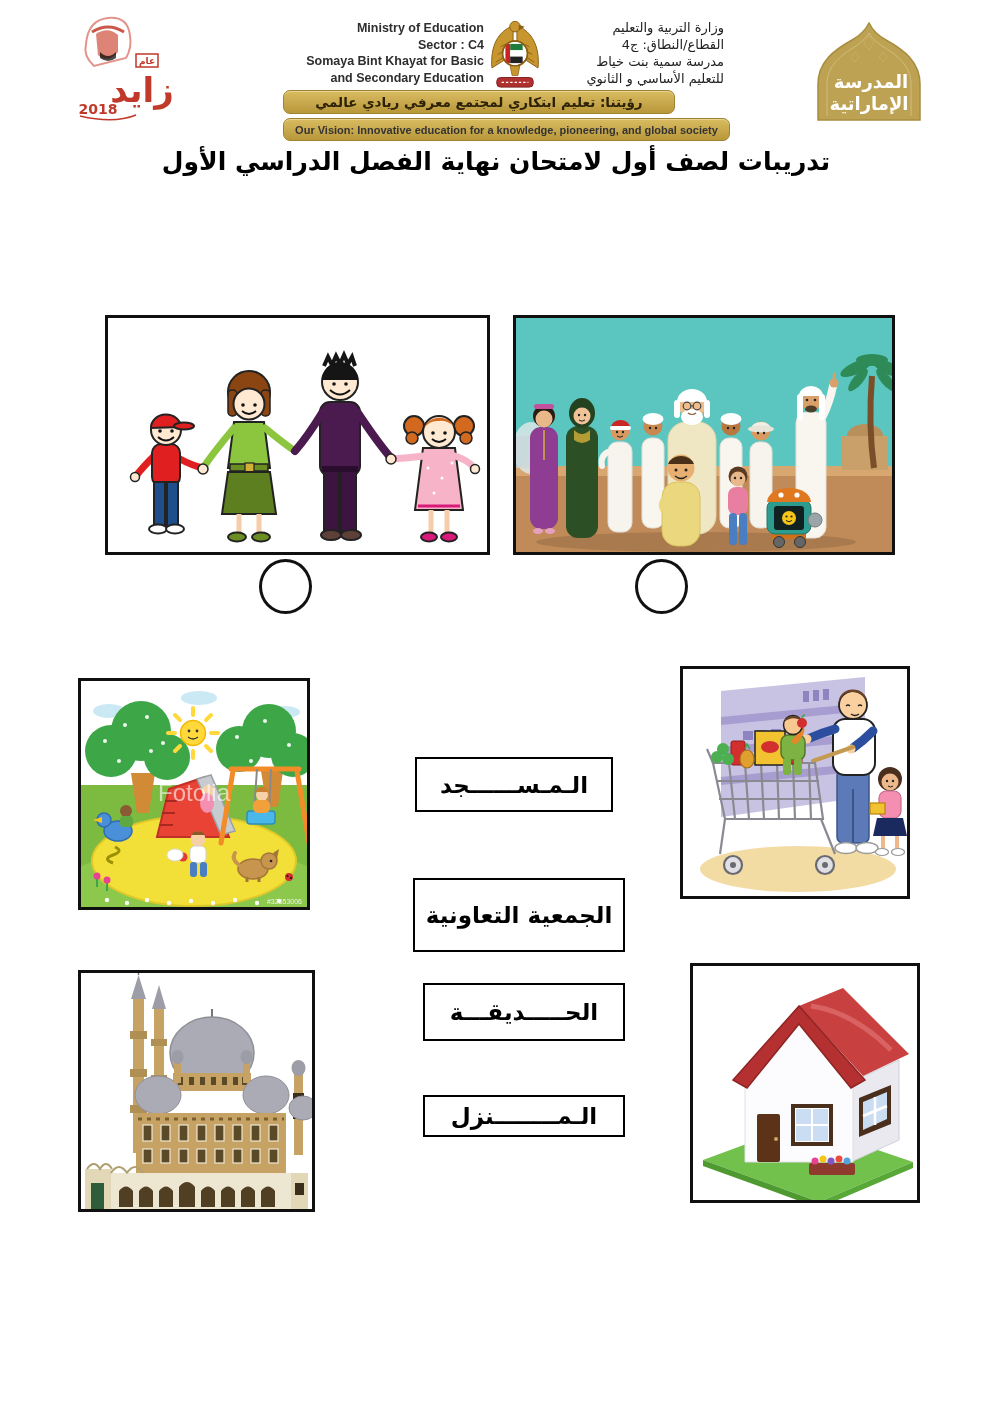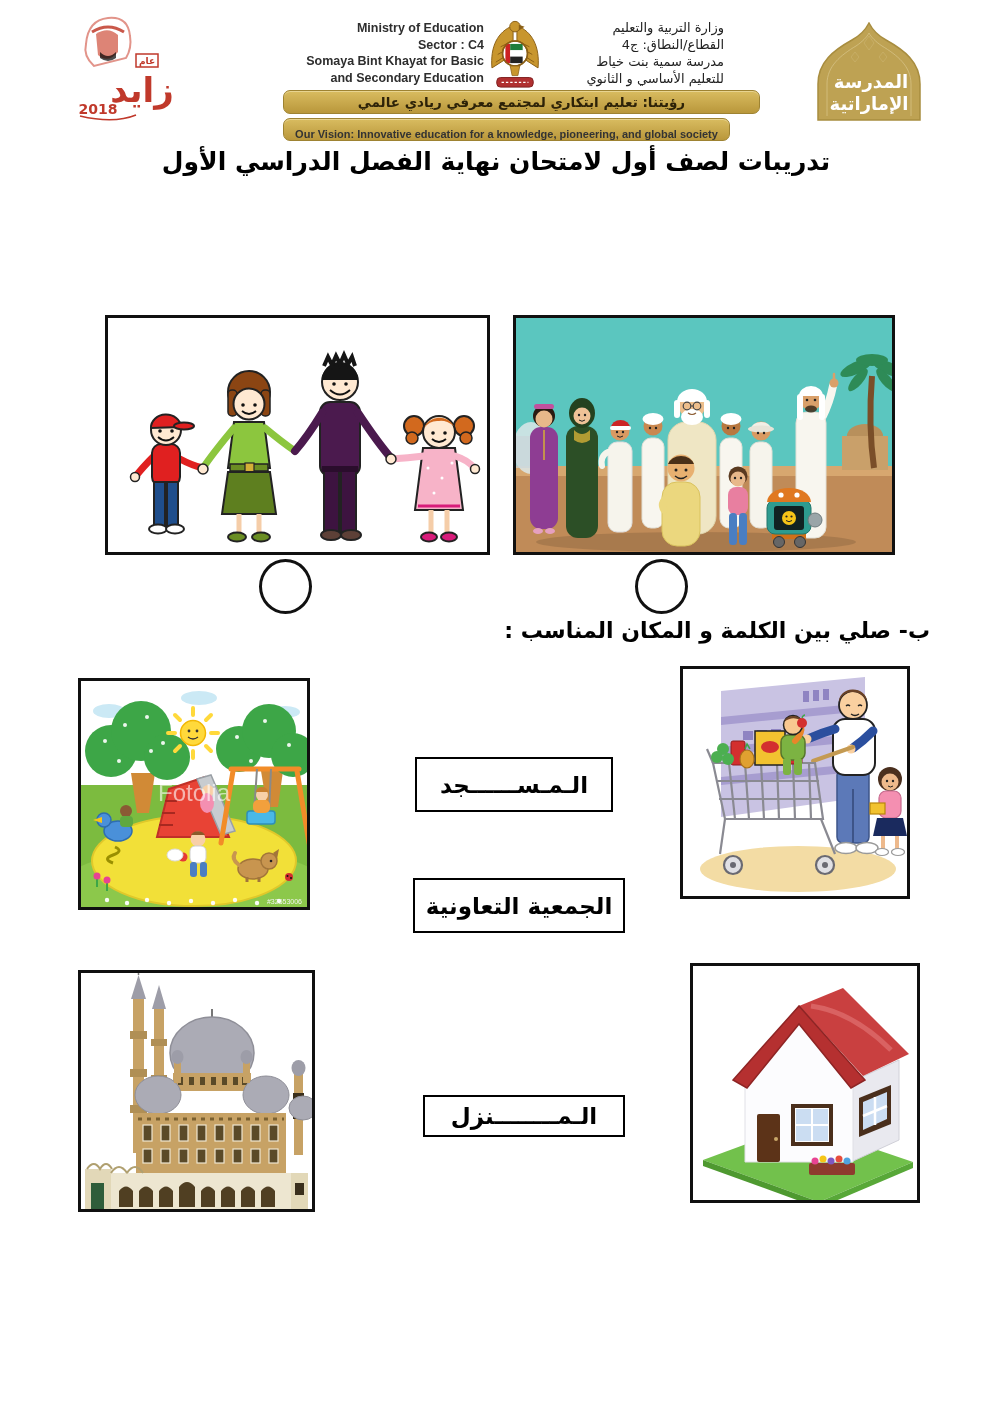--- a/index.html
+++ b/index.html
@@ -83,24 +83,24 @@
       </svg>
     </div>
     <div class="hdr-ar" style="width:178px;padding-top:2px;padding-right:6px;">
       <div>وزارة التربية والتعليم</div>
       <div>القطاع/النطاق: ج4</div>
       <div>مدرسة سمية بنت خياط</div>
       <div>للتعليم الأساسي و الثانوي</div>
     </div>
   </div>
 
-  <div class="abs vision-bar" style="left:283px;top:90px;width:477px;height:24px;">
+  <div class="abs vision-bar" style="left:283px;top:90px;width:392px;height:24px;">
     <span class="vision-ar">رؤيتنا: تعليم ابتكاري لمجتمع معرفي ريادي عالمي</span>
   </div>
-  <div class="abs vision-bar" style="left:283px;top:118px;width:447px;height:23px;align-items:flex-end;">
+  <div class="abs vision-bar" style="left:283px;top:118px;width:447px;height:23px;">
     <span class="vision-en">Our Vision: Innovative education for a knowledge, pioneering, and global society</span>
   </div>
 
   <div class="abs" style="left:803px;top:22px;width:132px;height:100px;">
     <svg width="132" height="100" viewBox="0 0 132 100">
       <path d="M15,98 L15,62 C15,40 31,28 49,18 C58,13 63,7 66,1 C69,7 74,13 83,18 C101,28 117,40 117,62 L117,98 Z" fill="#bea253" stroke="#a88d3f" stroke-width="1.5"></path>
       <path d="M24,94 L24,62 C24,44 38,33 53,24 C59,20 64,15 66,11 C68,15 73,20 79,24 C94,33 108,44 108,62 L108,94" fill="none" stroke="#d6c285" stroke-width="1" opacity="0.8"></path>
       <g stroke="#d6c285" stroke-width="0.7" opacity="0.5">
         <path d="M66,14 l5,7 -5,7 -5,-7 Z" fill="none"></path>
         <path d="M52,30 l4,5 -4,5 -4,-5 Z" fill="none"></path>
@@ -335,21 +335,20 @@
         <circle cx="265" cy="177" r="2.6" fill="#fff"></circle>
           <circle cx="281" cy="177" r="2.6" fill="#fff"></circle>
         <circle cx="299" cy="202" r="7" fill="#9aa5a8" stroke="#6e7a7d"></circle>
       </g>
     </svg>
   </div>
 
   <div class="abs color-circle" style="left:259px;top:559px;width:53px;height:55px;"></div>
   <div class="abs color-circle" style="left:635px;top:559px;width:53px;height:55px;"></div>
 
-  <div class="abs q-head" style="right:62px;top:618px;">ب- صلي بين الكلمة و المكان المناسب :</div>
 
   <div class="abs imgframe" style="left:78px;top:678px;width:232px;height:232px;border-width:3px;">
     <svg width="226" height="226" viewBox="0 0 226 226">
       <rect width="226" height="226" fill="#ffffff"></rect>
       <rect y="104" width="226" height="122" fill="#7cbb3f"></rect>
       <ellipse cx="113" cy="226" rx="150" ry="62" fill="#8cc84b"></ellipse>
       <ellipse cx="28" cy="30" rx="16" ry="7" fill="#cbe9f5"></ellipse>
       <ellipse cx="118" cy="17" rx="18" ry="7" fill="#cbe9f5"></ellipse>
       <ellipse cx="204" cy="31" rx="15" ry="6" fill="#cbe9f5"></ellipse>
       <g>
@@ -535,21 +534,22 @@
         <rect x="187" y="134" width="15" height="11" fill="#f2c230" stroke="#b8860b" stroke-width="1.2"></rect>
         <polygon points="194,149 220,149 224,167 190,167" fill="#1a2a5e"></polygon>
         <path d="M200,167 v13 M214,167 v13" stroke="#edb98c" stroke-width="4"></path>
         <ellipse cx="199" cy="183" rx="6.5" ry="3.5" fill="#ffffff" stroke="#999" stroke-width="1.2"></ellipse>
         <ellipse cx="215" cy="183" rx="6.5" ry="3.5" fill="#ffffff" stroke="#999" stroke-width="1.2"></ellipse>
       </g>
     </svg>
   </div>
 
   <div class="abs wordbox" style="left:415px;top:757px;width:198px;height:55px;">الـمـســــــجد</div>
-  <div class="abs wordbox" style="left:413px;top:878px;width:212px;height:55px;">الجمعية التعاونية</div>
+  <div class="abs wordbox" style="left:413px;top:878px;width:212px;height:74px;">الجمعية التعاونية</div>
+  <div class="abs wordbox" style="left:423px;top:983px;width:202px;height:58px;">الحـــــديقـــة</div>
   <div class="abs wordbox" style="left:423px;top:1095px;width:202px;height:42px;">الـمــــــــنزل</div>
 
   <div class="abs imgframe" style="left:78px;top:970px;width:237px;height:242px;border-width:3px;">
     <svg width="231" height="236" viewBox="0 0 231 236">
       <rect width="231" height="236" fill="#ffffff"></rect>
 
       <g>
         <rect x="52" y="24" width="11" height="156" fill="#c7a265"></rect>
         <rect x="49" y="58" width="17" height="8" fill="#b08f55"></rect>
         <rect x="49" y="96" width="17" height="8" fill="#b08f55"></rect>

